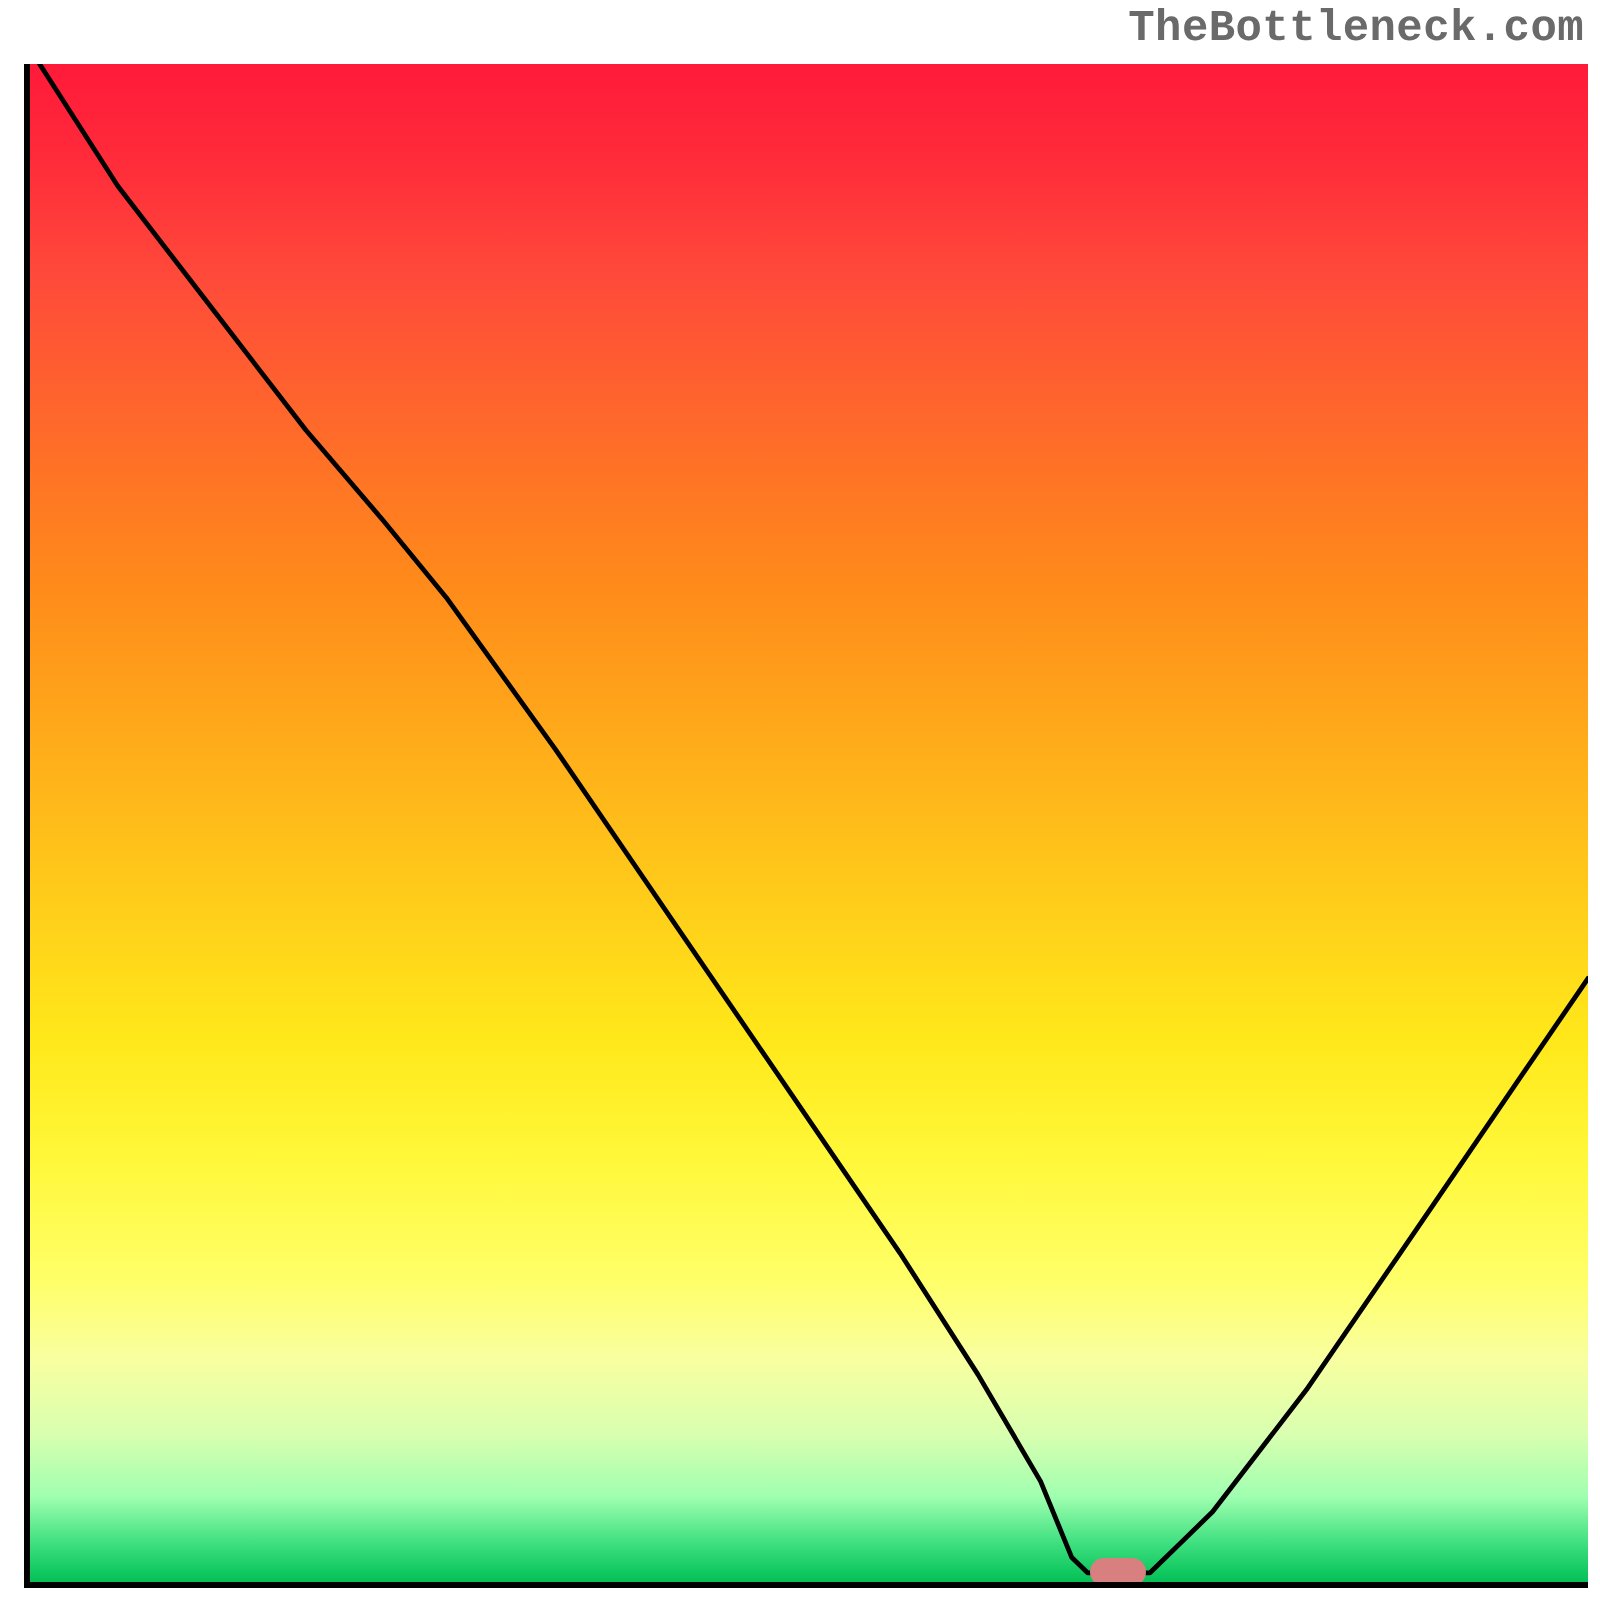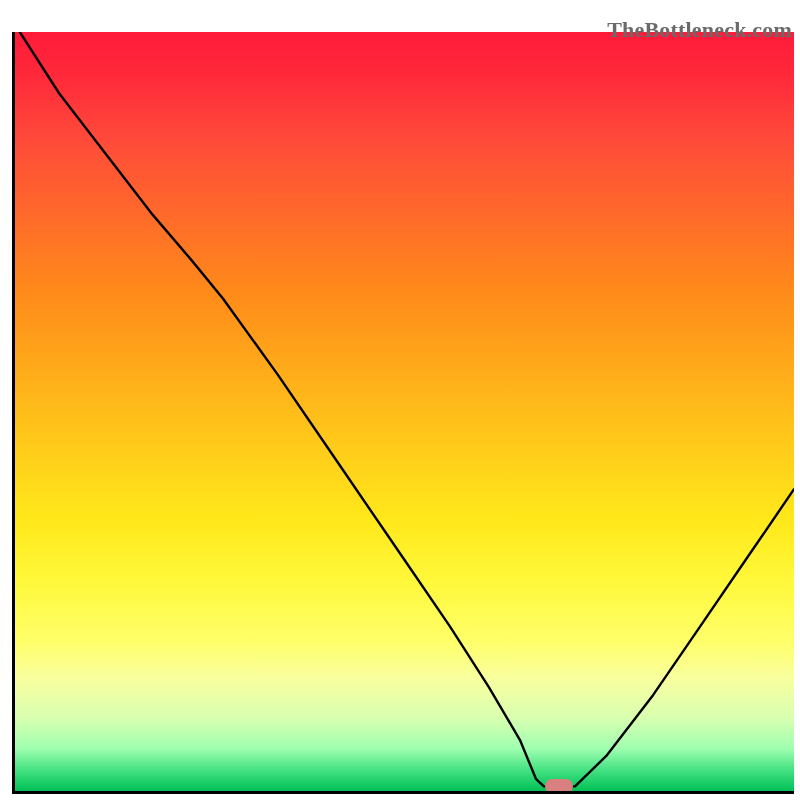--- a/index.html
+++ b/index.html
@@ -53,26 +53,25 @@
     content: "";
     position: absolute;
     left: 0; right: 0; bottom: 0;
     height: 3px;
     background: #000;
   }
   .watermark {
     position: absolute;
     top: 2px;
     right: 8px;
-    font-family: Liberation Serif, serif;
+    font-family: Liberation Mono, monospace;
     font-size: 22px;
     font-weight: 600;
     color: #6a6a6a;
     letter-spacing: 0.2px;
-    margin-top: 15px;
   }
   .curve-svg {
     position: absolute;
     left: 12px;
     top: 32px;
     width: 782px;
     height: 762px;
   }
   .marker {
     position: absolute;

